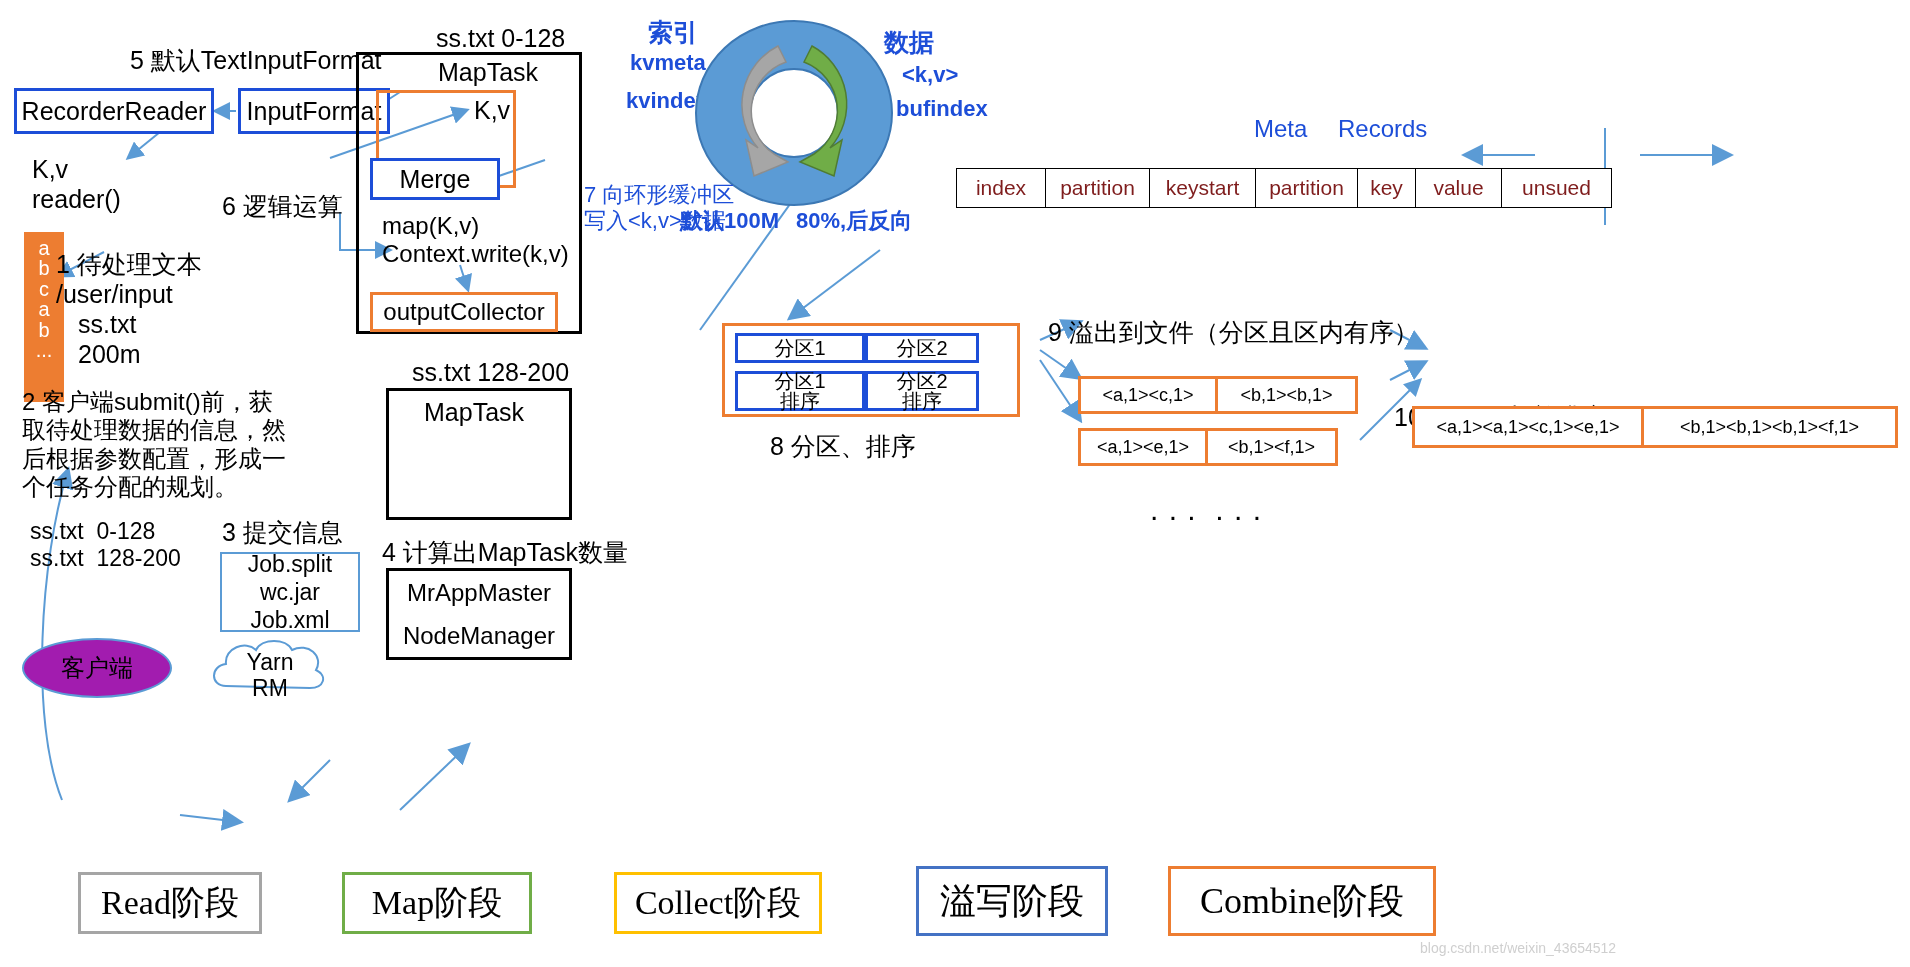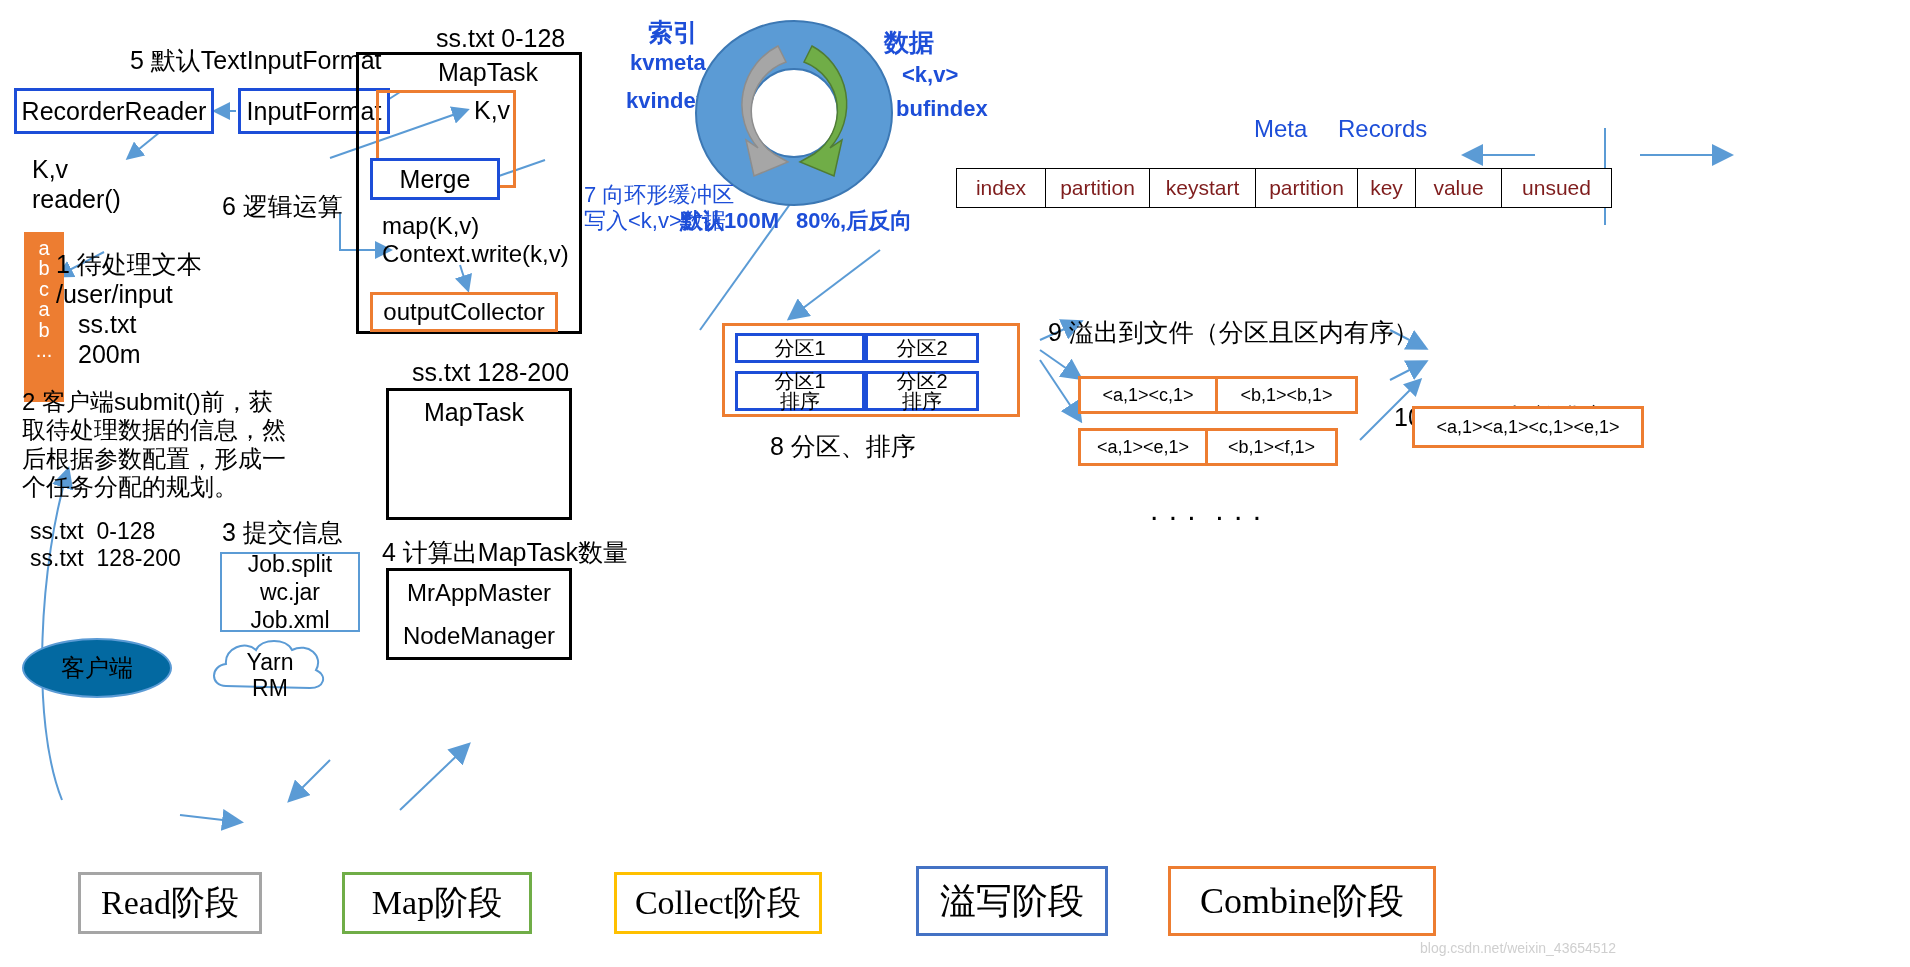--- a/index.html
+++ b/index.html
@@ -132,21 +132,21 @@
 Job.xml</span>
 </div>
 
 <div class="txt" style="left:382px;top:538px;font-size:25px;">4 计算出MapTask数量</div>
 <div class="box bd-black" style="left:386px;top:568px;width:186px;height:92px;flex-direction:column;font-size:24px;justify-content:space-around;">
   <span>MrAppMaster</span>
   <span>NodeManager</span>
 </div>
 
 <div class="abs" style="left:22px;top:638px;width:146px;height:56px;border:2px solid #5b9bd5;border-radius:50%;
-     display:flex;align-items:center;justify-content:center;font-size:24px;background:#0369a1;">
+     display:flex;align-items:center;justify-content:center;font-size:24px;background:#a21caf;">
   <span>客户端</span>
 </div>
 
 <div class="abs" style="left:208px;top:636px;width:124px;height:64px;">
   <svg width="124" height="64" style="position:absolute;left:0;top:0;">
     <path d="M18,50 C2,50 2,30 18,28 C16,12 38,4 48,14 C54,2 78,2 84,14 C100,6 116,20 108,34
              C120,40 116,52 102,52 Z" fill="#ffffff" stroke="#5b9bd5" stroke-width="2"></path>
   </svg>
   <div style="position:absolute;left:0;top:14px;width:124px;text-align:center;font-size:23px;line-height:1.12;white-space:pre;">Yarn
 RM</div>
@@ -239,20 +239,21 @@
 </div>
 <div class="splitbox" style="left:1078px;top:428px;height:38px;">
   <div style="width:130px;">&lt;a,1&gt;&lt;e,1&gt;</div>
   <div style="width:130px;">&lt;b,1&gt;&lt;f,1&gt;</div>
 </div>
 <div class="txt" style="left:1150px;top:492px;font-size:30px;letter-spacing:1px;">. . .  . . .</div>
 
 <div class="txt" style="left:1394px;top:370px;font-size:25px;margin-top:33px;">10 Merge 归并排序</div>
 <div class="splitbox" style="left:1412px;top:406px;height:42px;">
   <div style="width:232px;">&lt;a,1&gt;&lt;a,1&gt;&lt;c,1&gt;&lt;e,1&gt;</div>
+  <div style="width:254px;">&lt;b,1&gt;&lt;b,1&gt;&lt;b,1&gt;&lt;f,1&gt;</div>
 </div>
 
 <div class="stage" style="left:78px;top:872px;width:184px;height:62px;border:3px solid #a5a5a5;font-size:34px;">
   <span>Read阶段</span>
 </div>
 <div class="stage" style="left:342px;top:872px;width:190px;height:62px;border:3px solid #70ad47;font-size:34px;">
   <span>Map阶段</span>
 </div>
 <div class="stage" style="left:614px;top:872px;width:208px;height:62px;border:3px solid #ffc000;font-size:34px;">
   <span>Collect阶段</span>

